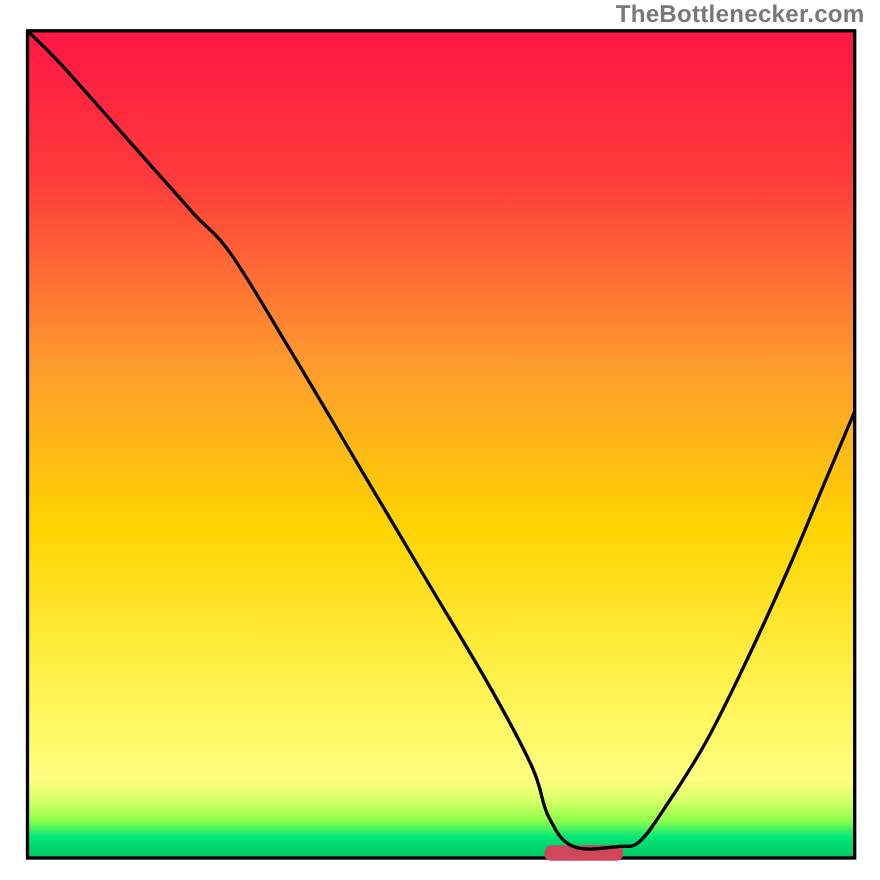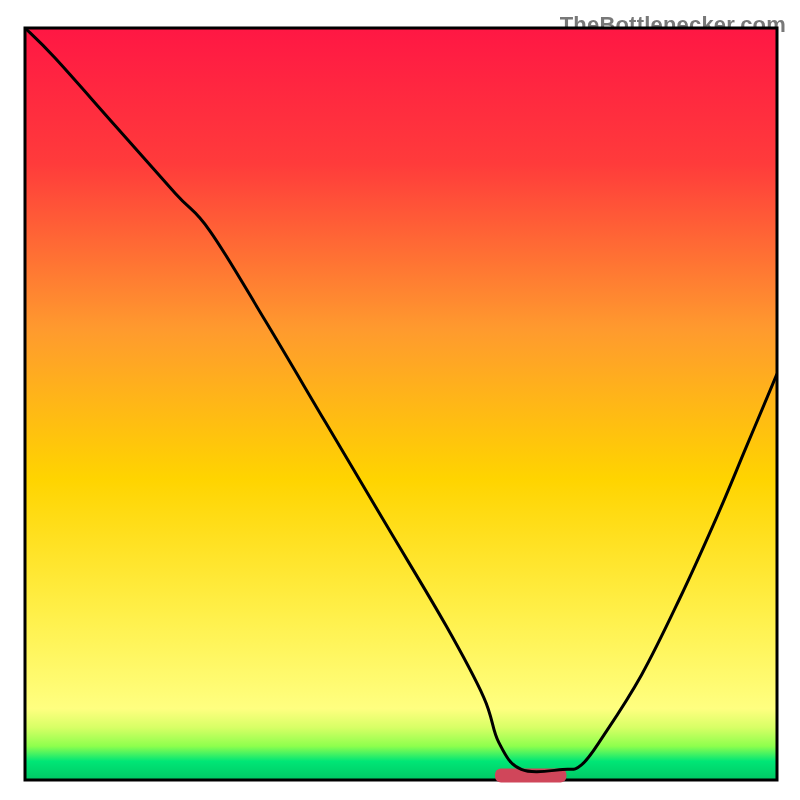--- a/index.html
+++ b/index.html
@@ -11,21 +11,21 @@
     overflow: hidden;
     font-family: Arial, Helvetica, sans-serif;
   }
   .wrap {
     position: relative;
     width: 800px;
     height: 800px;
   }
   .watermark {
     position: absolute;
-    top: 12px;
+    top: 0;
     right: 14px;
     font-size: 22px;
     font-weight: 600;
     color: #787878;
     letter-spacing: 0.2px;
   }
   svg.plot {
     position: absolute;
     left: 0;
     top: 0;

